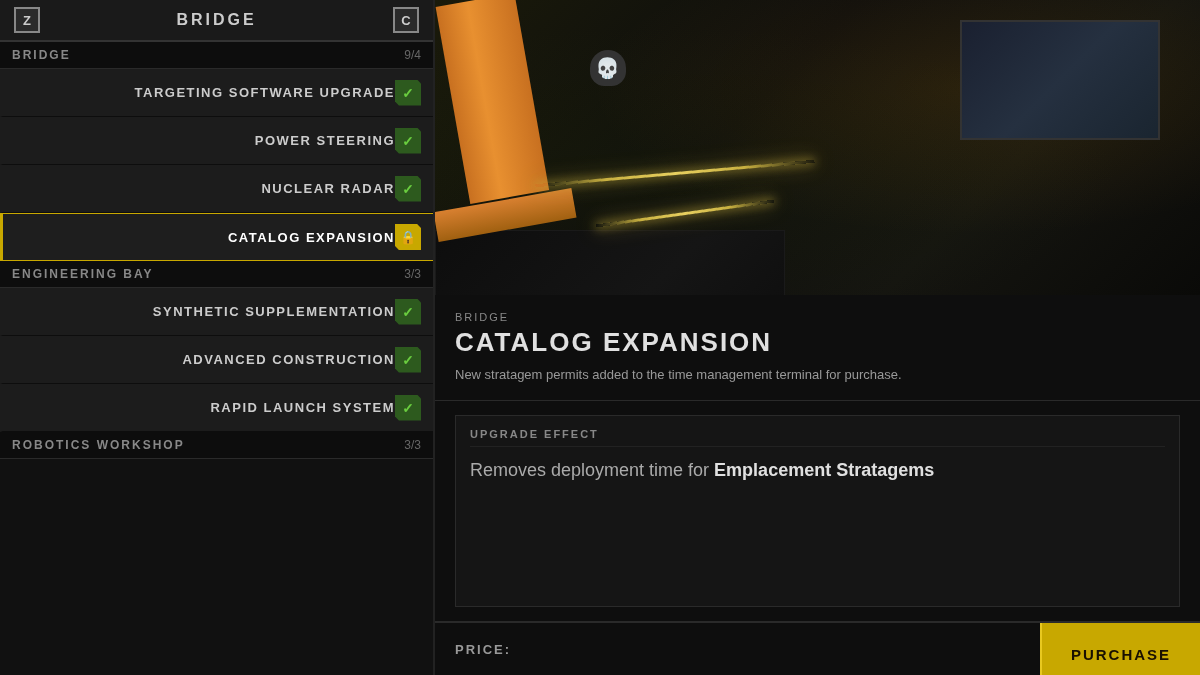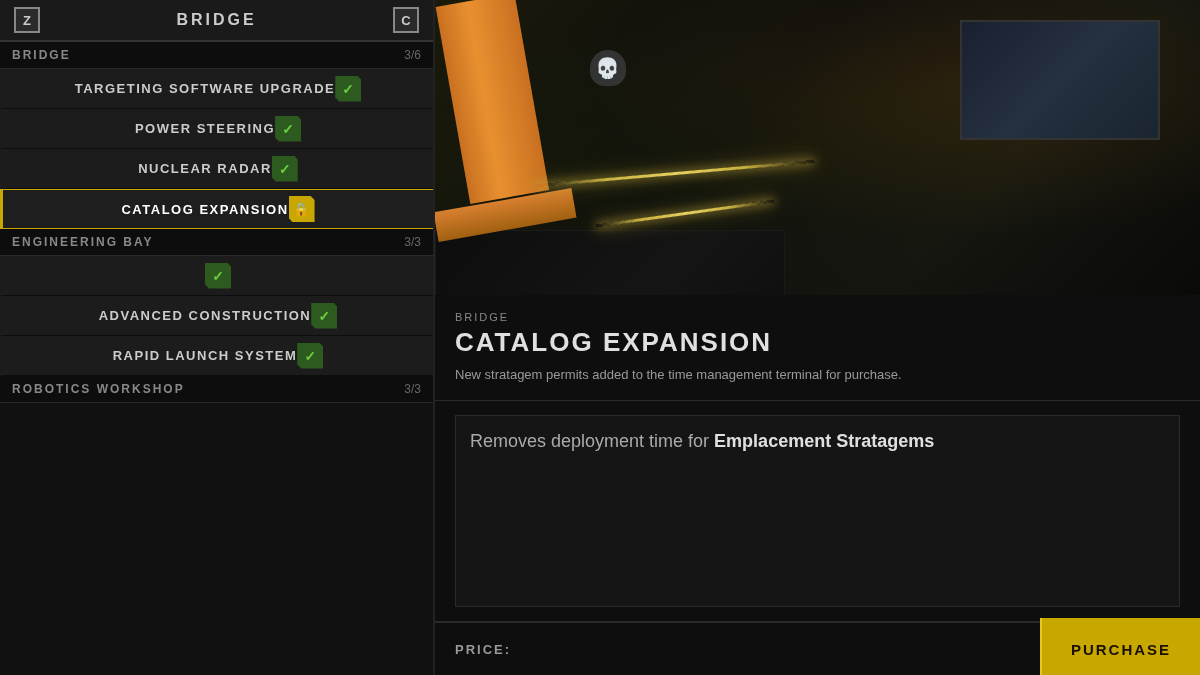--- a/index.html
+++ b/index.html
@@ -91,23 +91,23 @@
     .list-container::-webkit-scrollbar-track {
       background: #111;
     }
     .list-container::-webkit-scrollbar-thumb {
       background: #444;
     }
 
     .upgrade-item {
       display: flex;
       align-items: center;
-      justify-content: center;
+      justify-content: flex-end;
       padding: 0 12px;
-      height: 40px;
+      height: 48px;
       background: #1c1c1c;
       border-bottom: 1px solid #0d0d0d;
       border-left: 3px solid transparent;
       cursor: pointer;
       position: relative;
     }
 
     .upgrade-item.selected {
       background: #1e1e1e;
       border-left: 3px solid #c8a800;
@@ -322,21 +322,20 @@
       line-height: 1.5;
     }
 
     .detail-box-content strong {
       color: #e0e0e0;
       font-weight: bold;
     }
 
     .footer-bar {
       display: flex;
-      align-items: center;
       height: 54px;
       border-top: 2px solid #2a2a2a;
       background: #0e0e0e;
     }
 
     .price-section {
       flex: 1;
       padding: 0 20px;
       display: flex;
       align-items: center;
@@ -379,21 +378,21 @@
   <div class="header-bar">
     <div class="header-key">Z</div>
     <div class="header-title">BRIDGE</div>
     <div class="header-key">C</div>
   </div>
 
   <div class="list-container">
 
     <div class="section-header">
       <span class="section-header-label">BRIDGE</span>
-      <span class="section-header-count">3/6</span>
+      <span class="section-header-count">9/4</span>
     </div>
 
     <div class="upgrade-item">
       <span class="upgrade-item-label">TARGETING SOFTWARE UPGRADE</span>
       <div class="check-badge"></div>
     </div>
 
     <div class="upgrade-item">
       <span class="upgrade-item-label">POWER STEERING</span>
       <div class="check-badge"></div>
@@ -408,20 +407,21 @@
       <span class="upgrade-item-label">CATALOG EXPANSION</span>
       <div class="lock-badge"></div>
     </div>
 
     <div class="section-header">
       <span class="section-header-label">ENGINEERING BAY</span>
       <span class="section-header-count">3/3</span>
     </div>
 
     <div class="upgrade-item">
+      <span class="upgrade-item-label">SYNTHETIC SUPPLEMENTATION</span>
       <div class="check-badge"></div>
     </div>
 
     <div class="upgrade-item">
       <span class="upgrade-item-label">ADVANCED CONSTRUCTION</span>
       <div class="check-badge"></div>
     </div>
 
     <div class="upgrade-item">
       <span class="upgrade-item-label">RAPID LAUNCH SYSTEM</span>
@@ -458,20 +458,21 @@
   </div>
 
   <div class="info-panel">
     <div class="info-category">BRIDGE</div>
     <div class="info-name">CATALOG EXPANSION</div>
     <div class="info-desc">New stratagem permits added to the time management terminal for purchase.</div>
   </div>
 
   <div class="details-row">
     <div class="detail-box">
+      <div class="detail-box-label">UPGRADE EFFECT</div>
       <div class="detail-box-content">
         <span>Removes deployment time for </span><strong>Emplacement Stratagems</strong>
       </div>
     </div>
   </div>
 
   <div class="footer-bar">
     <div class="price-section">
       <span class="price-label">PRICE:</span>
       <span class="price-value"></span>

